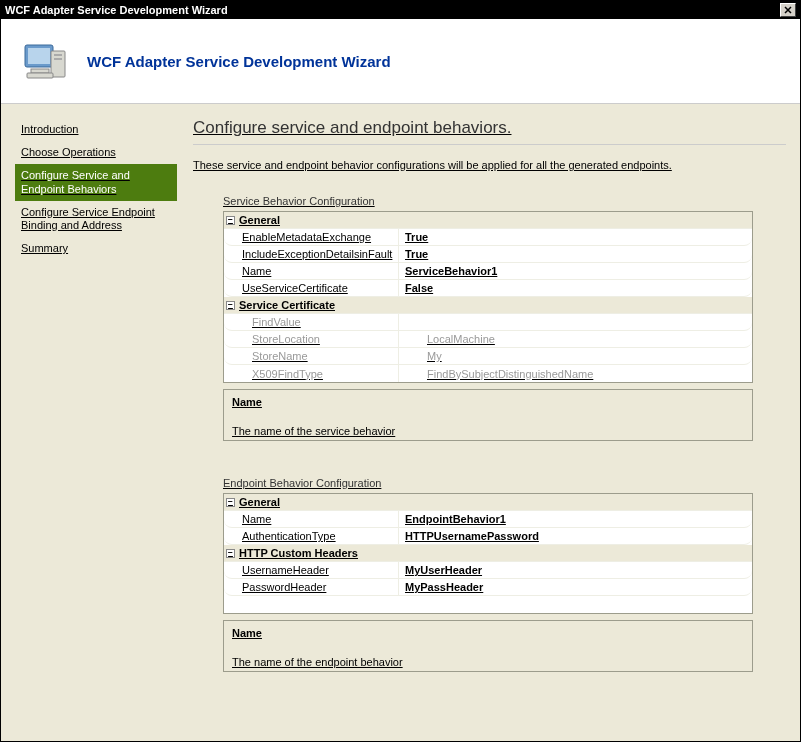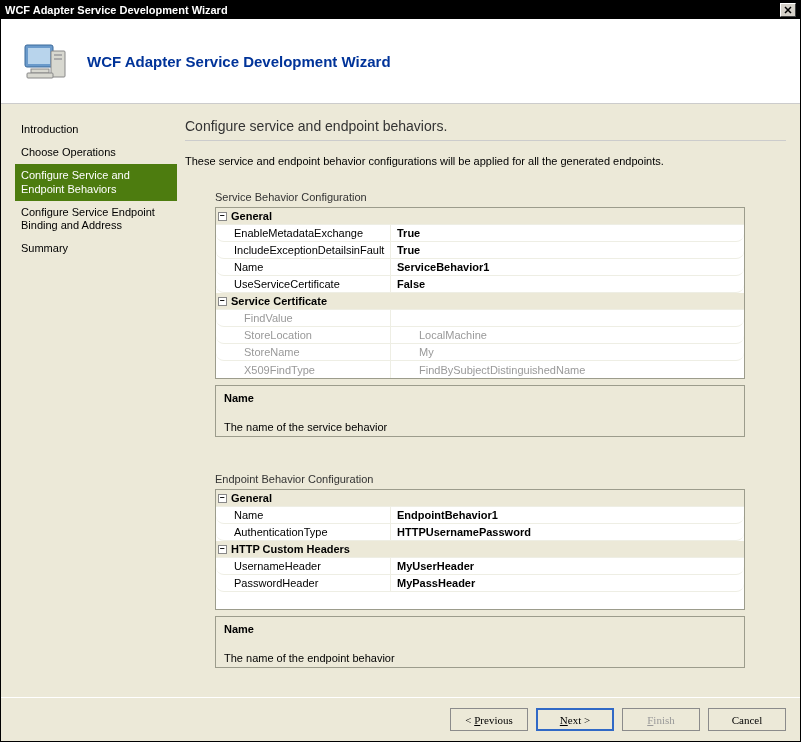--- a/index.html
+++ b/index.html
@@ -4,26 +4,26 @@
 <style>
 * { box-sizing: border-box; margin: 0; padding: 0; }
 body { font-family: Tahoma, Arial, sans-serif; font-size: 11px; background: #fff; }
 .window { width: 801px; height: 742px; border: 1px solid #000; display: flex; flex-direction: column; background: #ece9d8; }
 .titlebar { background: #000; color: #fff; height: 18px; display: flex; align-items: center; padding: 0 4px; font-weight: bold; font-size: 11px; }
 .titlebar-text { flex: 1; }
 .close-btn { width: 16px; height: 14px; background: #d4d0c8; color: #000; border: 1px solid #fff; border-right-color: #404040; border-bottom-color: #404040; display: flex; align-items: center; justify-content: center; font-size: 10px; font-family: Arial; cursor: pointer; }
 .header { background: #fff; padding: 18px 20px; display: flex; align-items: center; gap: 18px; border-bottom: 1px solid #ccc; }
 .header-icon { width: 48px; height: 48px; }
 .header-title { font-family: 'Trebuchet MS', Arial; font-size: 15px; font-weight: bold; color: #003399; }
-.body { flex: 1; display: flex; padding: 14px; gap: 8px; overflow: hidden; }
+.body { flex: 1; display: flex; padding: 14px; gap: 16px; overflow: hidden; text-decoration: underline; }
 .sidebar { width: 162px; display: flex; flex-direction: column; gap: 0; }
 .nav-item { padding: 5px 6px; color: #000; cursor: pointer; font-size: 11px; line-height: 1.2; }
 .nav-item.selected { background: #4d7c0f; color: #fff; }
 .content { flex: 1; display: flex; flex-direction: column; overflow: auto; }
-.content-heading { font-size: 14px; color: #333; padding-bottom: 6px; }
+.content-heading { font-size: 17px; color: #333; padding-bottom: 6px; }
 .hr { height: 1px; background: #ccc; margin-bottom: 14px; }
 .content-desc { font-size: 11px; color: #000; margin-bottom: 24px; }
 .section-label { font-size: 11px; color: #333; margin-left: 30px; margin-bottom: 4px; }
 .prop-grid { margin-left: 30px; border: 1px solid #9c9c8c; background: #fff; width: 530px; }
 .pg-row { display: flex; height: 17px; border-bottom: 1px solid #eeeee4; border-radius: 8px; }
 .pg-row:last-child { border-bottom: none; }
 .pg-cat { background: #ece9d8; font-weight: bold; display: flex; align-items: center; gap: 4px; padding-left: 2px; height: 17px; border-bottom: 1px solid #eeeee4; }
 .pg-toggle { width: 9px; height: 9px; border: 1px solid #888; background: #fff; display: inline-flex; align-items: center; justify-content: center; font-size: 8px; line-height: 1; cursor: pointer; font-family: monospace; }
 .pg-cell-left { width: 175px; padding-left: 18px; border-right: 1px solid #eeeee4; display: flex; align-items: center; }
 .pg-cell-right { flex: 1; padding-left: 6px; display: flex; align-items: center; font-weight: bold; }
@@ -157,19 +157,13 @@
         </div>
         <div class="pg-blank"></div>
       </div>
       <div class="desc-box">
         <div class="desc-title">Name</div>
         <div class="desc-text">The name of the endpoint behavior</div>
       </div>
     </div>
   </div>
 
-  <div class="footer">
-    <button class="btn">&lt; <u>P</u>revious</button>
-    <button class="btn default"><u>N</u>ext &gt;</button>
-    <button class="btn" disabled=""><u>F</u>inish</button>
-    <button class="btn">Cancel</button>
-  </div>
 </div>
 
 </body></html>

